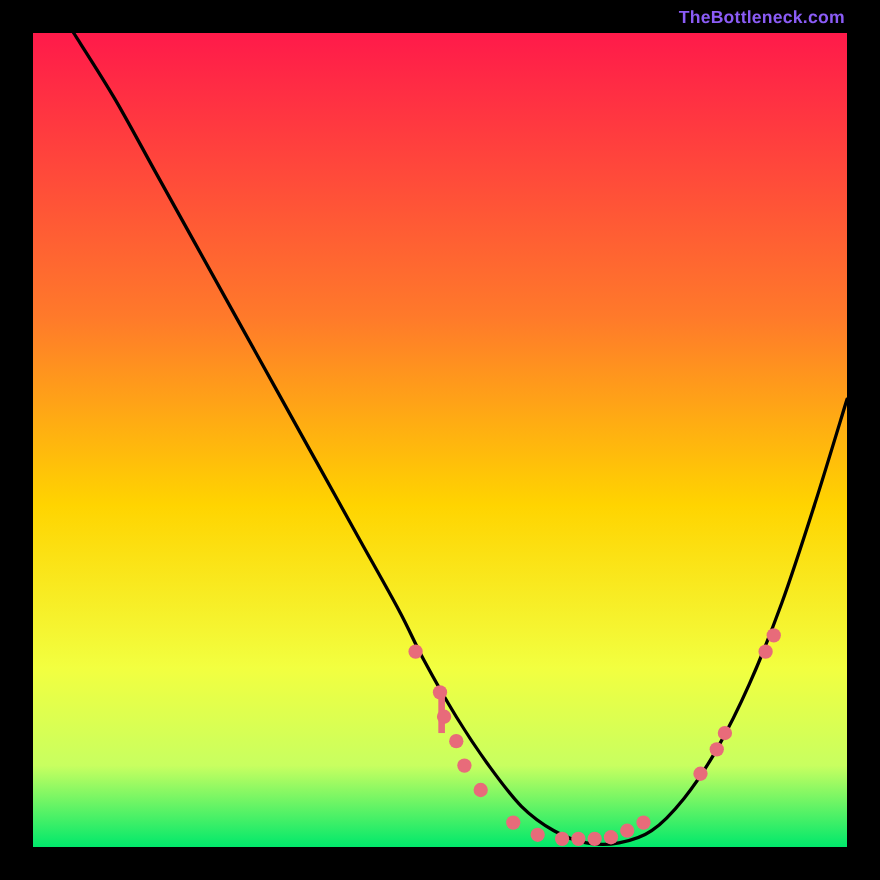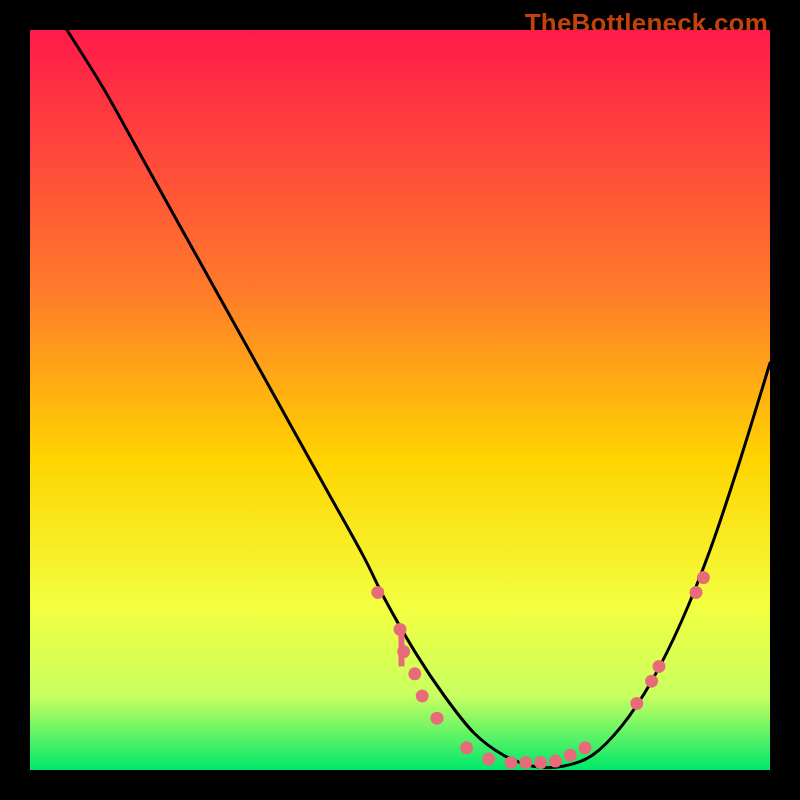--- a/index.html
+++ b/index.html
@@ -21,23 +21,23 @@
   .plot-area svg {
     display: block;
     width: 100%;
     height: 100%;
   }
   .watermark {
     position: absolute;
     top: 8px;
     right: 32px;
     font-family: Arial, Helvetica, sans-serif;
-    font-size: 26px;
+    font-size: 16px;
     font-weight: 600;
-    color: #c2410c;
+    color: #8b5cf6;
     letter-spacing: 0.2px;
     user-select: none;
   }
 </style>
 </head>
 <body>
 
 <div class="frame">
   <div class="watermark">TheBottleneck.com</div>
   <div class="plot-area">

